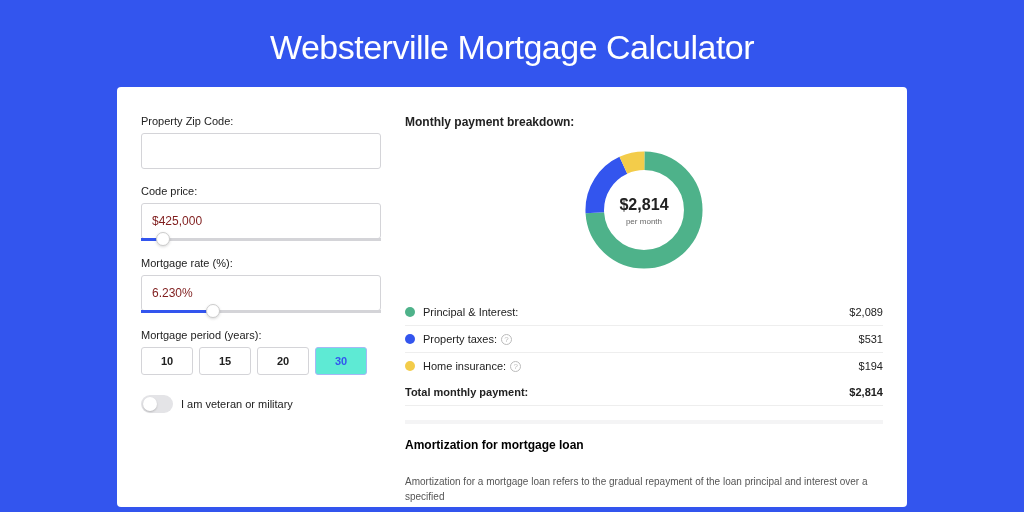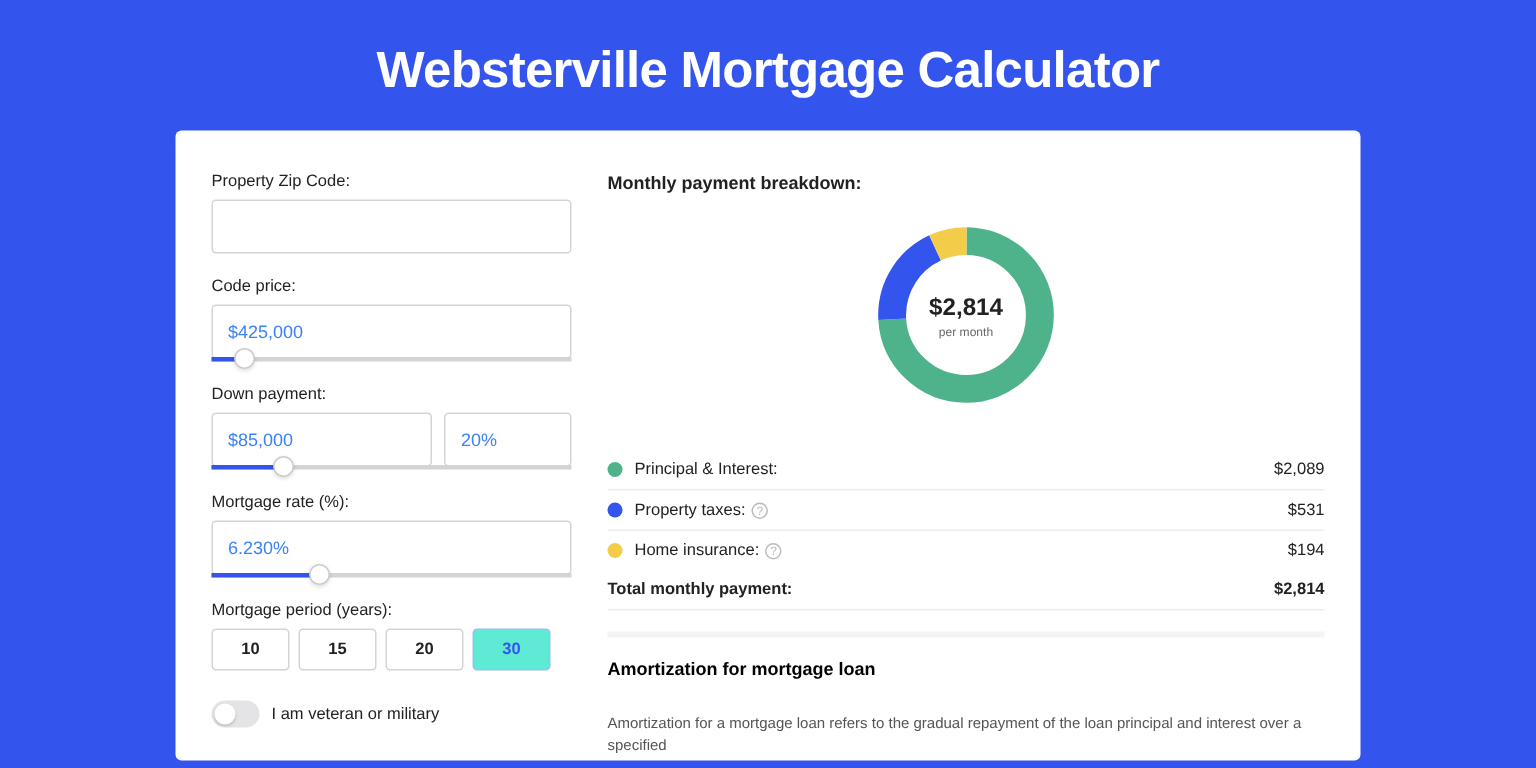--- a/index.html
+++ b/index.html
@@ -7,21 +7,21 @@
   font-family: Arial, Helvetica, sans-serif;
   background: #3355ee;
   width: 1024px;
   height: 512px;
   overflow: hidden;
   position: relative;
 }
 .page-title {
   color: #fff;
   font-size: 34px;
-  font-weight: 700;
+  font-weight: 400;
   text-align: center;
   padding: 28px 0 20px;
   letter-spacing: -0.5px;
 }
 .card {
   background: #fff;
   width: 790px;
   margin: 0 auto;
   border-radius: 4px;
   padding: 28px 24px 12px 24px;
@@ -39,21 +39,21 @@
   margin-bottom: 6px;
   display: block;
 }
 .text-input {
   width: 100%;
   height: 36px;
   border: 1px solid #d4d4d8;
   border-radius: 3px;
   padding: 0 10px;
   font-size: 12px;
-  color: #3b82f6;
+  color: #7f1d1d;
 }
 .form-group { margin-bottom: 16px; }
 
 .slider-track {
   height: 3px;
   background: #d4d4d8;
   position: relative;
   margin-top: -1px;
 }
 .slider-fill {
@@ -174,31 +174,20 @@
 
     <div class="form-group">
       <label class="form-label">Code price:</label>
       <input class="text-input" value="$425,000" style="">
       <div class="slider-track">
         <div class="slider-fill" id="price-fill" style="width: 9%;"></div>
         <div class="slider-thumb" id="price-thumb" style="left: 9%;"></div>
       </div>
     </div>
 
-    <div class="form-group">
-      <label class="form-label">Down payment:</label>
-      <div class="dp-row">
-        <input class="text-input" value="$85,000" style="">
-        <input class="text-input" value="20%" style="">
-      </div>
-      <div class="slider-track">
-        <div class="slider-fill" id="down-fill" style="width: 20%;"></div>
-        <div class="slider-thumb" id="down-thumb" style="left: 20%;"></div>
-      </div>
-    </div>
 
     <div class="form-group">
       <label class="form-label">Mortgage rate (%):</label>
       <input class="text-input" value="6.230%" style="">
       <div class="slider-track">
         <div class="slider-fill" id="rate-fill" style="width: 30%;"></div>
         <div class="slider-thumb" id="rate-thumb" style="left: 30%;"></div>
       </div>
     </div>
 

